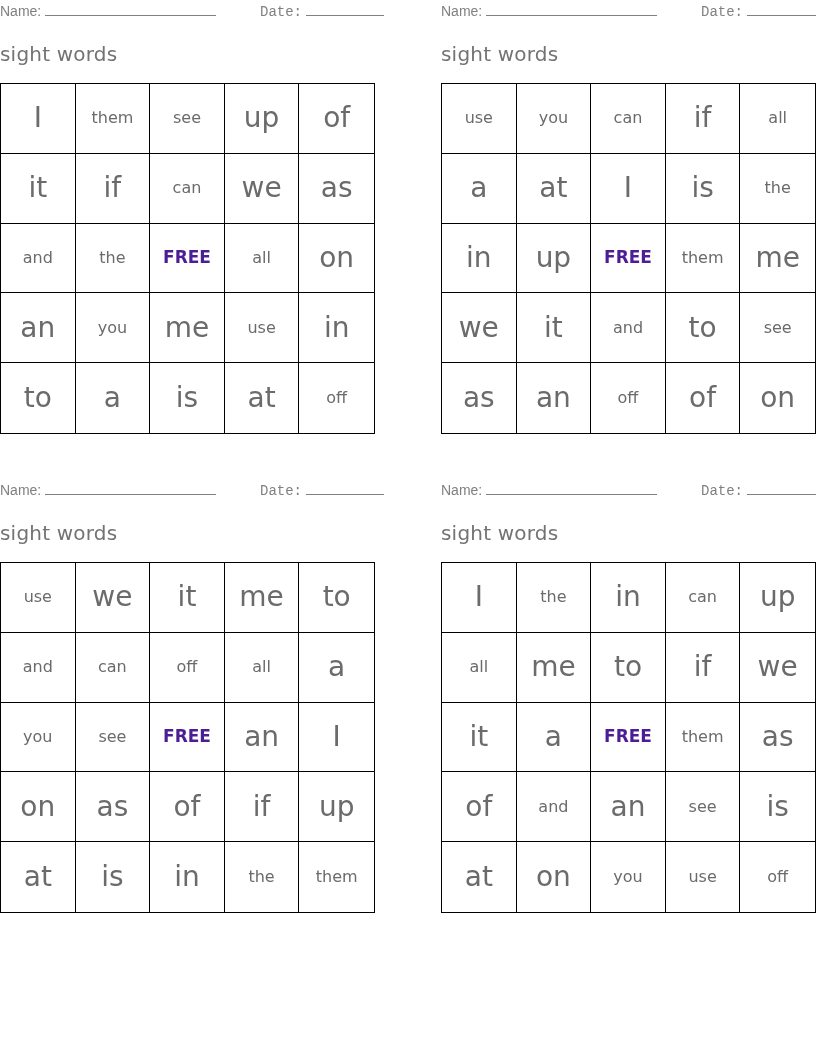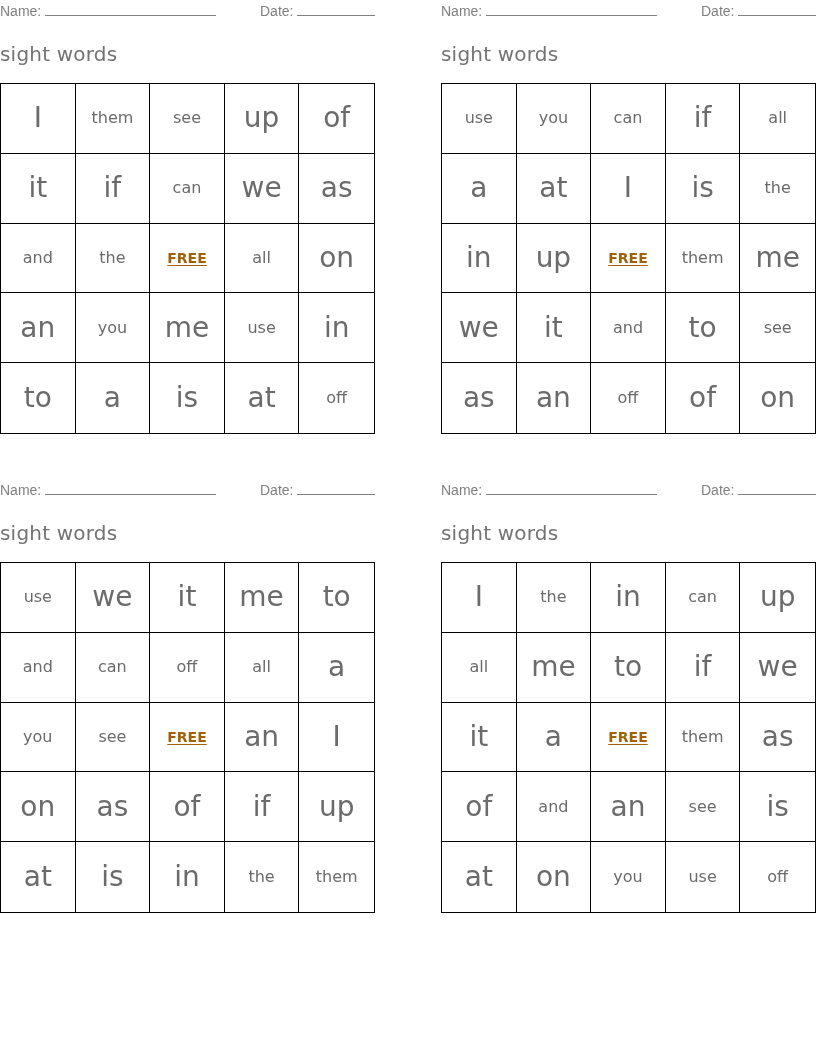--- a/index.html
+++ b/index.html
@@ -32,20 +32,21 @@
     }
     .name-field {
       position: absolute;
       left: 0;
       top: 2px;
     }
     .date-field {
       position: absolute;
       left: 260px;
       top: 2px;
+      font-family: Liberation Mono, monospace;
     }
     .blank-line {
       display: inline-block;
       border-bottom: 1px solid #808080;
       height: 13px;
       vertical-align: baseline;
       margin-left: 4px;
     }
     .name-field .blank-line { width: 171px; }
     .date-field .blank-line { width: 78px; }
@@ -81,25 +82,24 @@
       color: #6b6b6b;
       font-family: "DejaVu Sans", sans-serif;
       line-height: 1;
       cursor: pointer;
     }
     .cell:nth-child(5n) { border-right: none; }
     .cell:nth-child(n+21) { border-bottom: none; }
     .cell.lg { font-size: 28px; }
     .cell.sm { font-size: 16px; }
     .cell.free {
-      font-size: 14px;
+      font-size: 17px;
       font-weight: bold;
-      text-decoration: underline;
       text-underline-offset: 2px;
-      color: #a16207;
+      color: #4c1d95;
     }
     #card-0 { left: 0; top: 0; }
     #card-1 { left: 441px; top: 0; }
     #card-2 { left: 0; top: 479px; }
     #card-3 { left: 441px; top: 479px; }
   </style>
 </head>
 <body>
 
 <div class="card" id="card-0">

